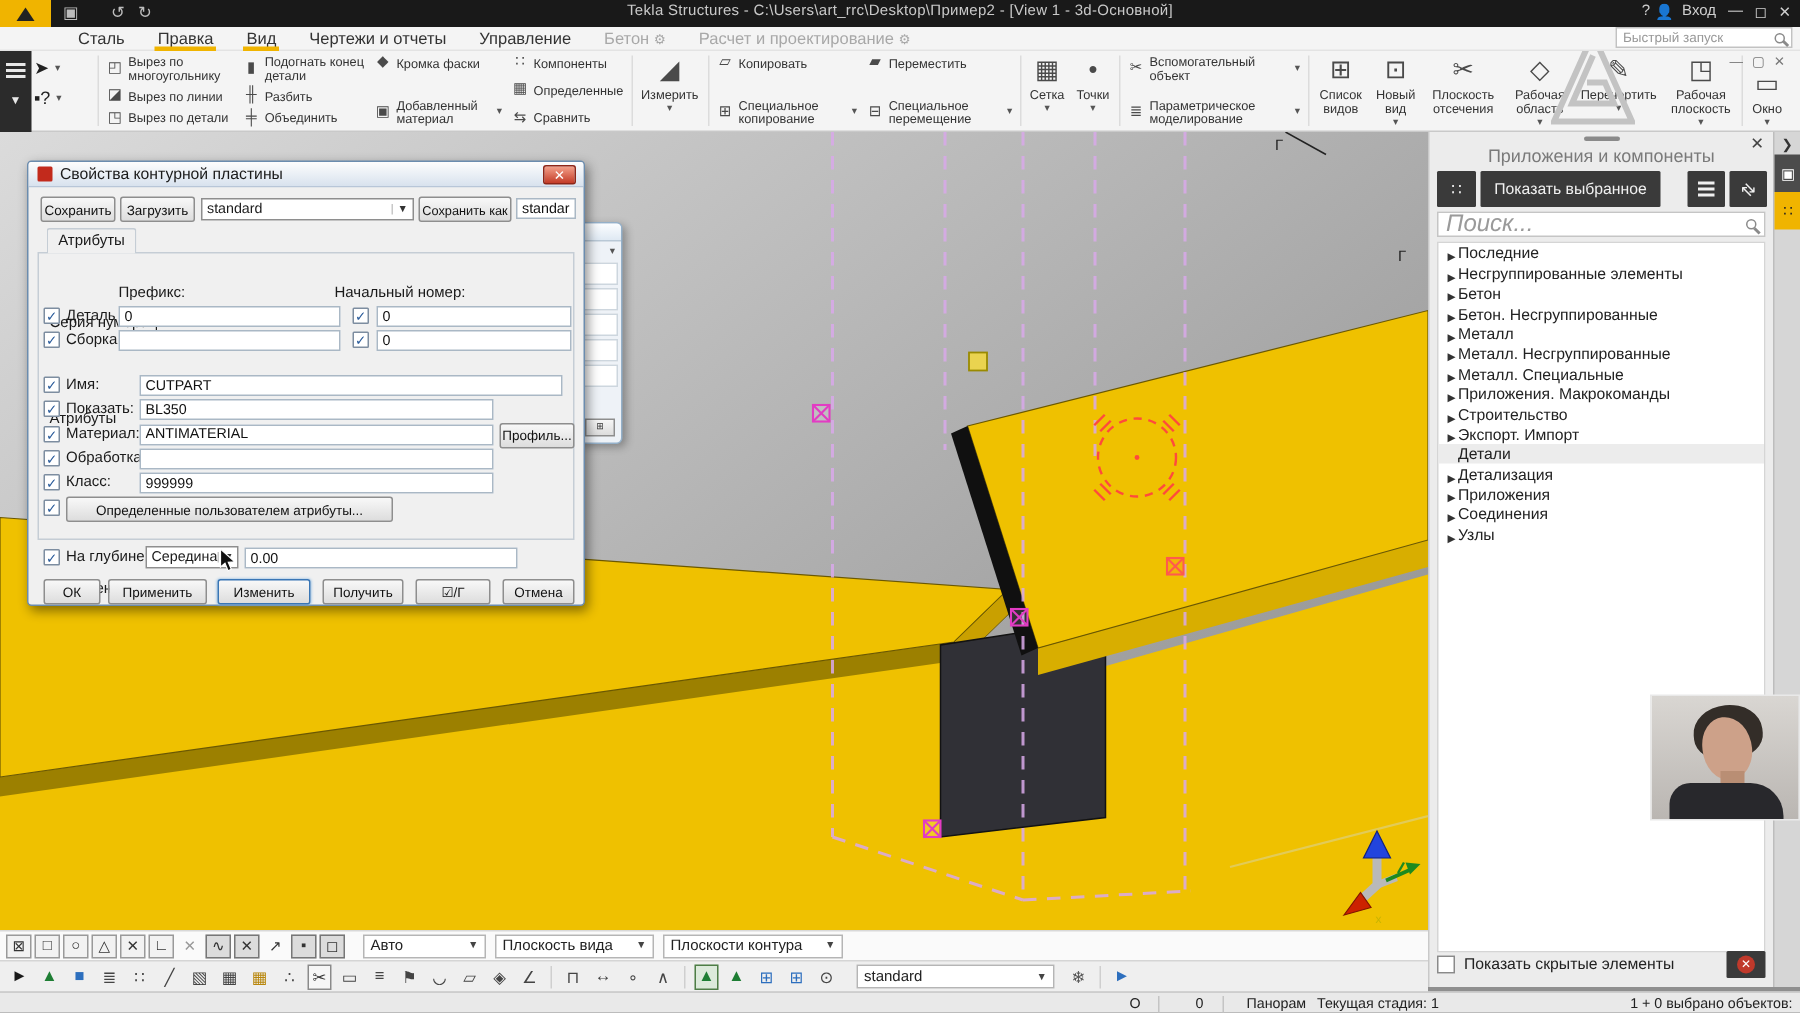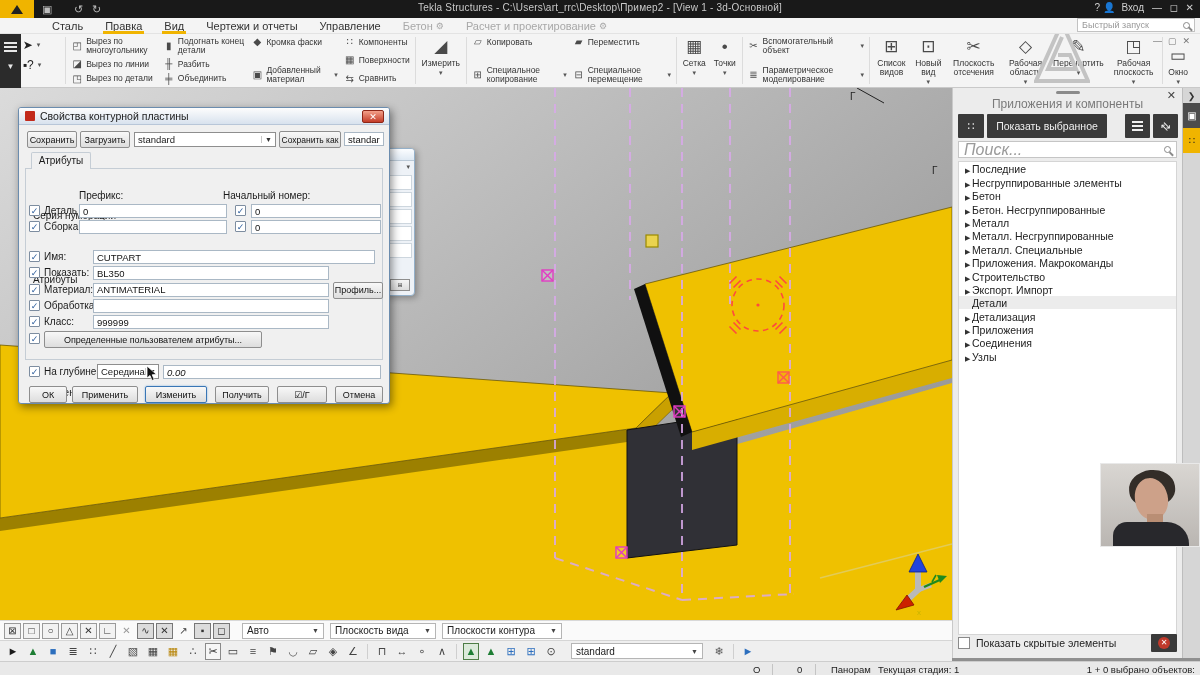--- a/index.html
+++ b/index.html
@@ -228,21 +228,21 @@
         <span class="rb-ar">▾</span>
       </div>
     </div>
   <div class="rb-col">
       <div class="rb-item">
         <span class="rb-ic">∷</span>
         <span class="rb-lb">Компоненты</span>
       </div>
       <div class="rb-item">
         <span class="rb-ic">▦</span>
-        <span class="rb-lb">Поверхности</span>
+        <span class="rb-lb">Определенные</span>
       </div>
       <div class="rb-item">
         <span class="rb-ic">⇆</span>
         <span class="rb-lb">Сравнить</span>
       </div>
     </div>
   <div class="rb-sep"></div>
   <div class="rb-big">
     <span class="rb-big-ic">◢</span>
     <span>Измерить</span>
@@ -469,21 +469,21 @@
   <div class="cb" style="left:10px;top:225px">✓</div>
   <div class="btn" style="left:25px;top:223px;width:218px">Определенные пользователем атрибуты...</div>
 
   <div class="glab" style="left:14px;top:243px">Положение</div>
   <div class="cb" style="left:10px;top:258px">✓</div>
   <div class="dlabel" style="left:25px;top:258px">На глубине:</div>
   <div class="combo" style="left:78px;top:256px;width:62px">
     <span class="cv">Середина</span>
       <span class="ca">▼</span>
   </div>
-  <input class="inp" style="left: 144px; top: 257px; width: 218px; font-style: italic;" value="0.00">
+  <input class="inp" style="left: 144px; top: 257px; width: 182px;" value="0.00">
 
   <div class="btn" style="left:10px;top:278px;width:38px">ОК</div>
   <div class="btn" style="left:53px;top:278px;width:66px">Применить</div>
   <div class="btn focused" style="left:126px;top:278px;width:62px">Изменить</div>
   <div class="btn" style="left:196px;top:278px;width:54px">Получить</div>
   <div class="btn" style="left:258px;top:278px;width:50px">☑/Г</div>
   <div class="btn" style="left:316px;top:278px;width:48px">Отмена</div>
 <div>
       <div class="cb" style="left:10px;top:97px">✓</div>
       <div class="dlabel" style="left:25px;top:97px">Деталь</div>

